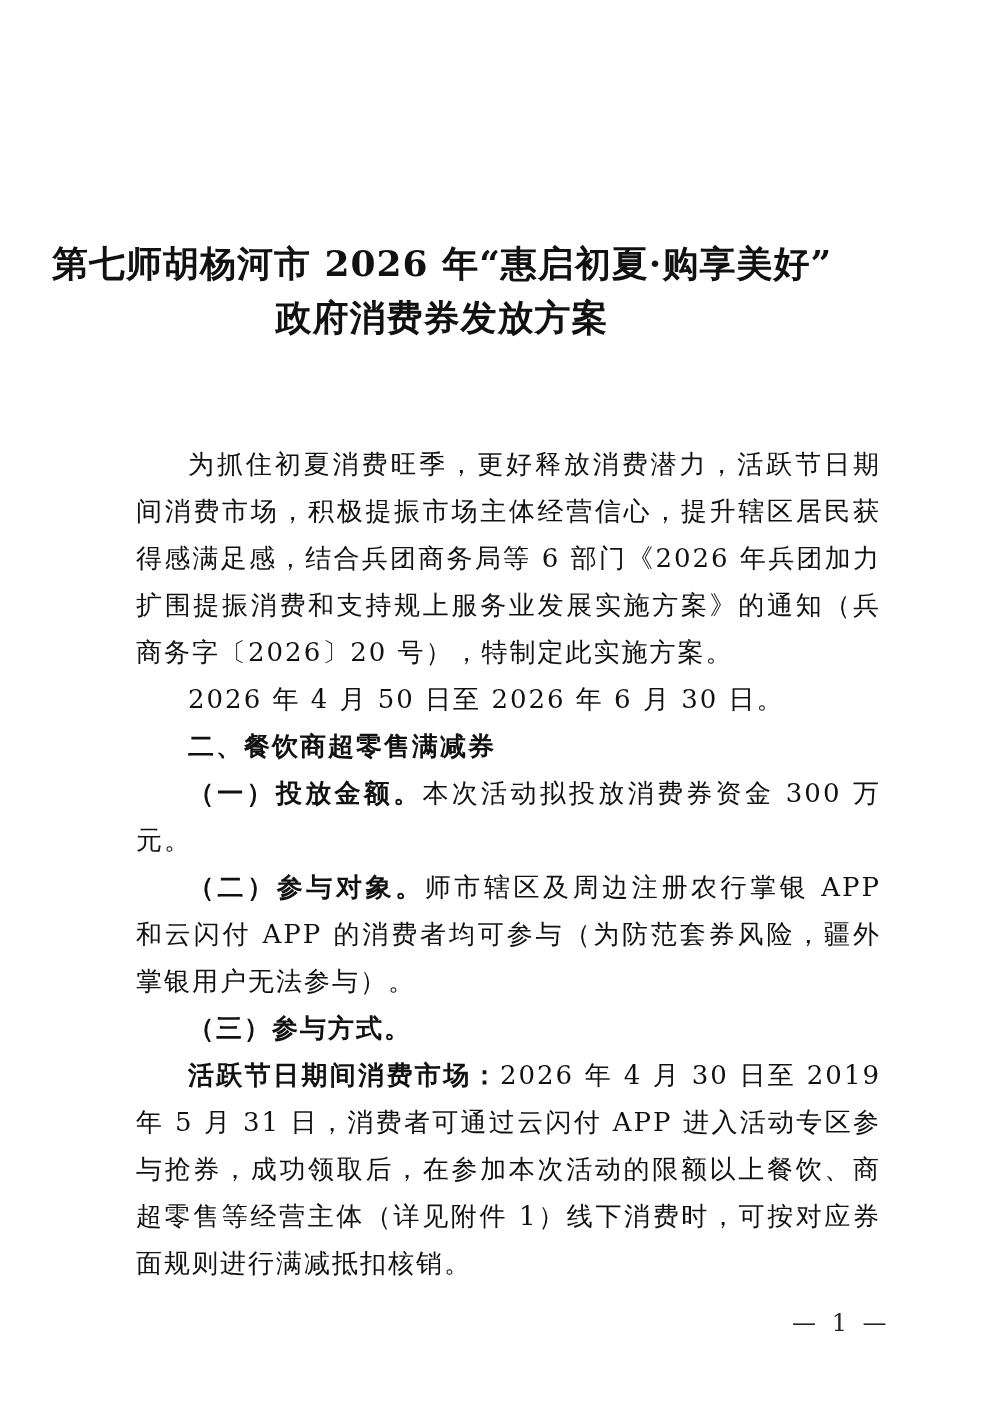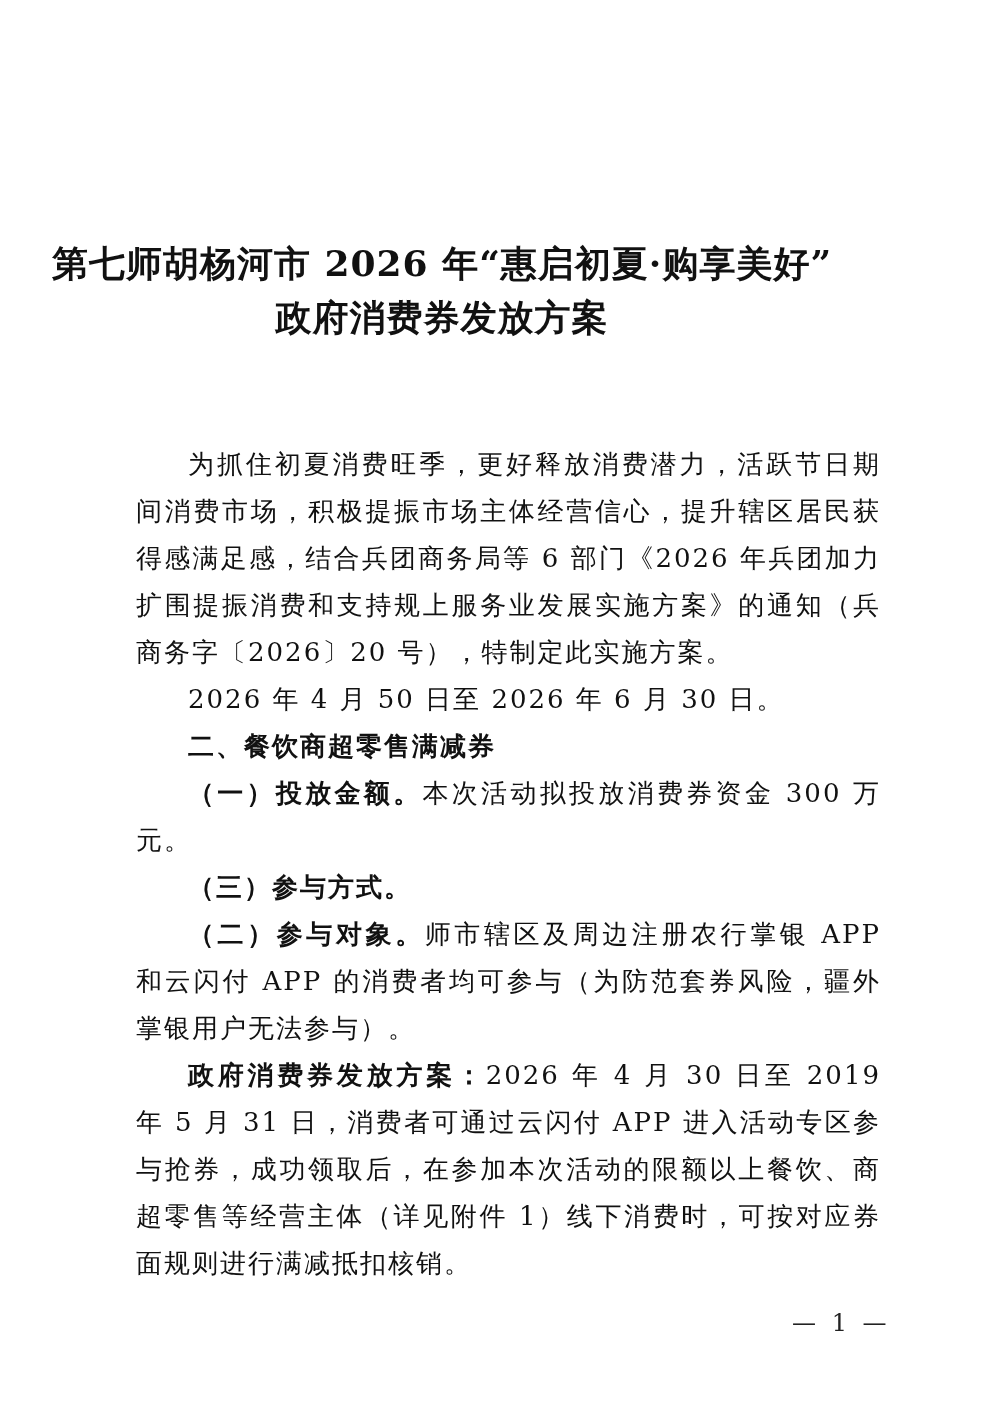--- a/index.html
+++ b/index.html
@@ -20,18 +20,18 @@
 <body>
 
 <div class="title t1">第七师胡杨河市 2026 年“惠启初夏·购享美好”</div>
 <div class="title t2">政府消费券发放方案</div>
 
 <div class="body" style="top:400px;margin-top:41px;">
   <p class="p indent">为抓住初夏消费旺季，更好释放消费潜力，活跃节日期间消费市场，积极提振市场主体经营信心，提升辖区居民获得感满足感，结合兵团商务局等 6 部门《2026 年兵团加力扩围提振消费和支持规上服务业发展实施方案》的通知（兵商务字〔2026〕20 号），特制定此实施方案。</p>
   <p class="p indent">2026 年 4 月 50 日至 2026 年 6 月 30 日。</p>
   <p class="p indent h">二、餐饮商超零售满减券</p>
   <p class="p indent"><span class="b">（一）投放金额。</span><span>本次活动拟投放消费券资金 300 万元。</span></p>
+  <p class="p indent"><span class="b">（二）参与对象。</span><span>师市辖区及周边注册农行掌银 APP 和云闪付 APP 的消费者均可参与（为防范套券风险，疆外掌银用户无法参与）。</span></p>
   <p class="p indent"><span class="b">（三）参与方式。</span></p>
-  <p class="p indent"><span class="b">（二）参与对象。</span><span>师市辖区及周边注册农行掌银 APP 和云闪付 APP 的消费者均可参与（为防范套券风险，疆外掌银用户无法参与）。</span></p>
-  <p class="p indent"><span class="b">政府消费券发放方案：</span><span>2026 年 4 月 30 日至 2019 年 5 月 31 日，消费者可通过云闪付 APP 进入活动专区参与抢券，成功领取后，在参加本次活动的限额以上餐饮、商超零售等经营主体（详见附件 1）线下消费时，可按对应券面规则进行满减抵扣核销。</span></p>
+  <p class="p indent"><span class="b">活跃节日期间消费市场：</span><span>2026 年 4 月 30 日至 2019 年 5 月 31 日，消费者可通过云闪付 APP 进入活动专区参与抢券，成功领取后，在参加本次活动的限额以上餐饮、商超零售等经营主体（详见附件 1）线下消费时，可按对应券面规则进行满减抵扣核销。</span></p>
 </div>
 
 <div class="pagenum">— 1 —</div>
 
 </body></html>

